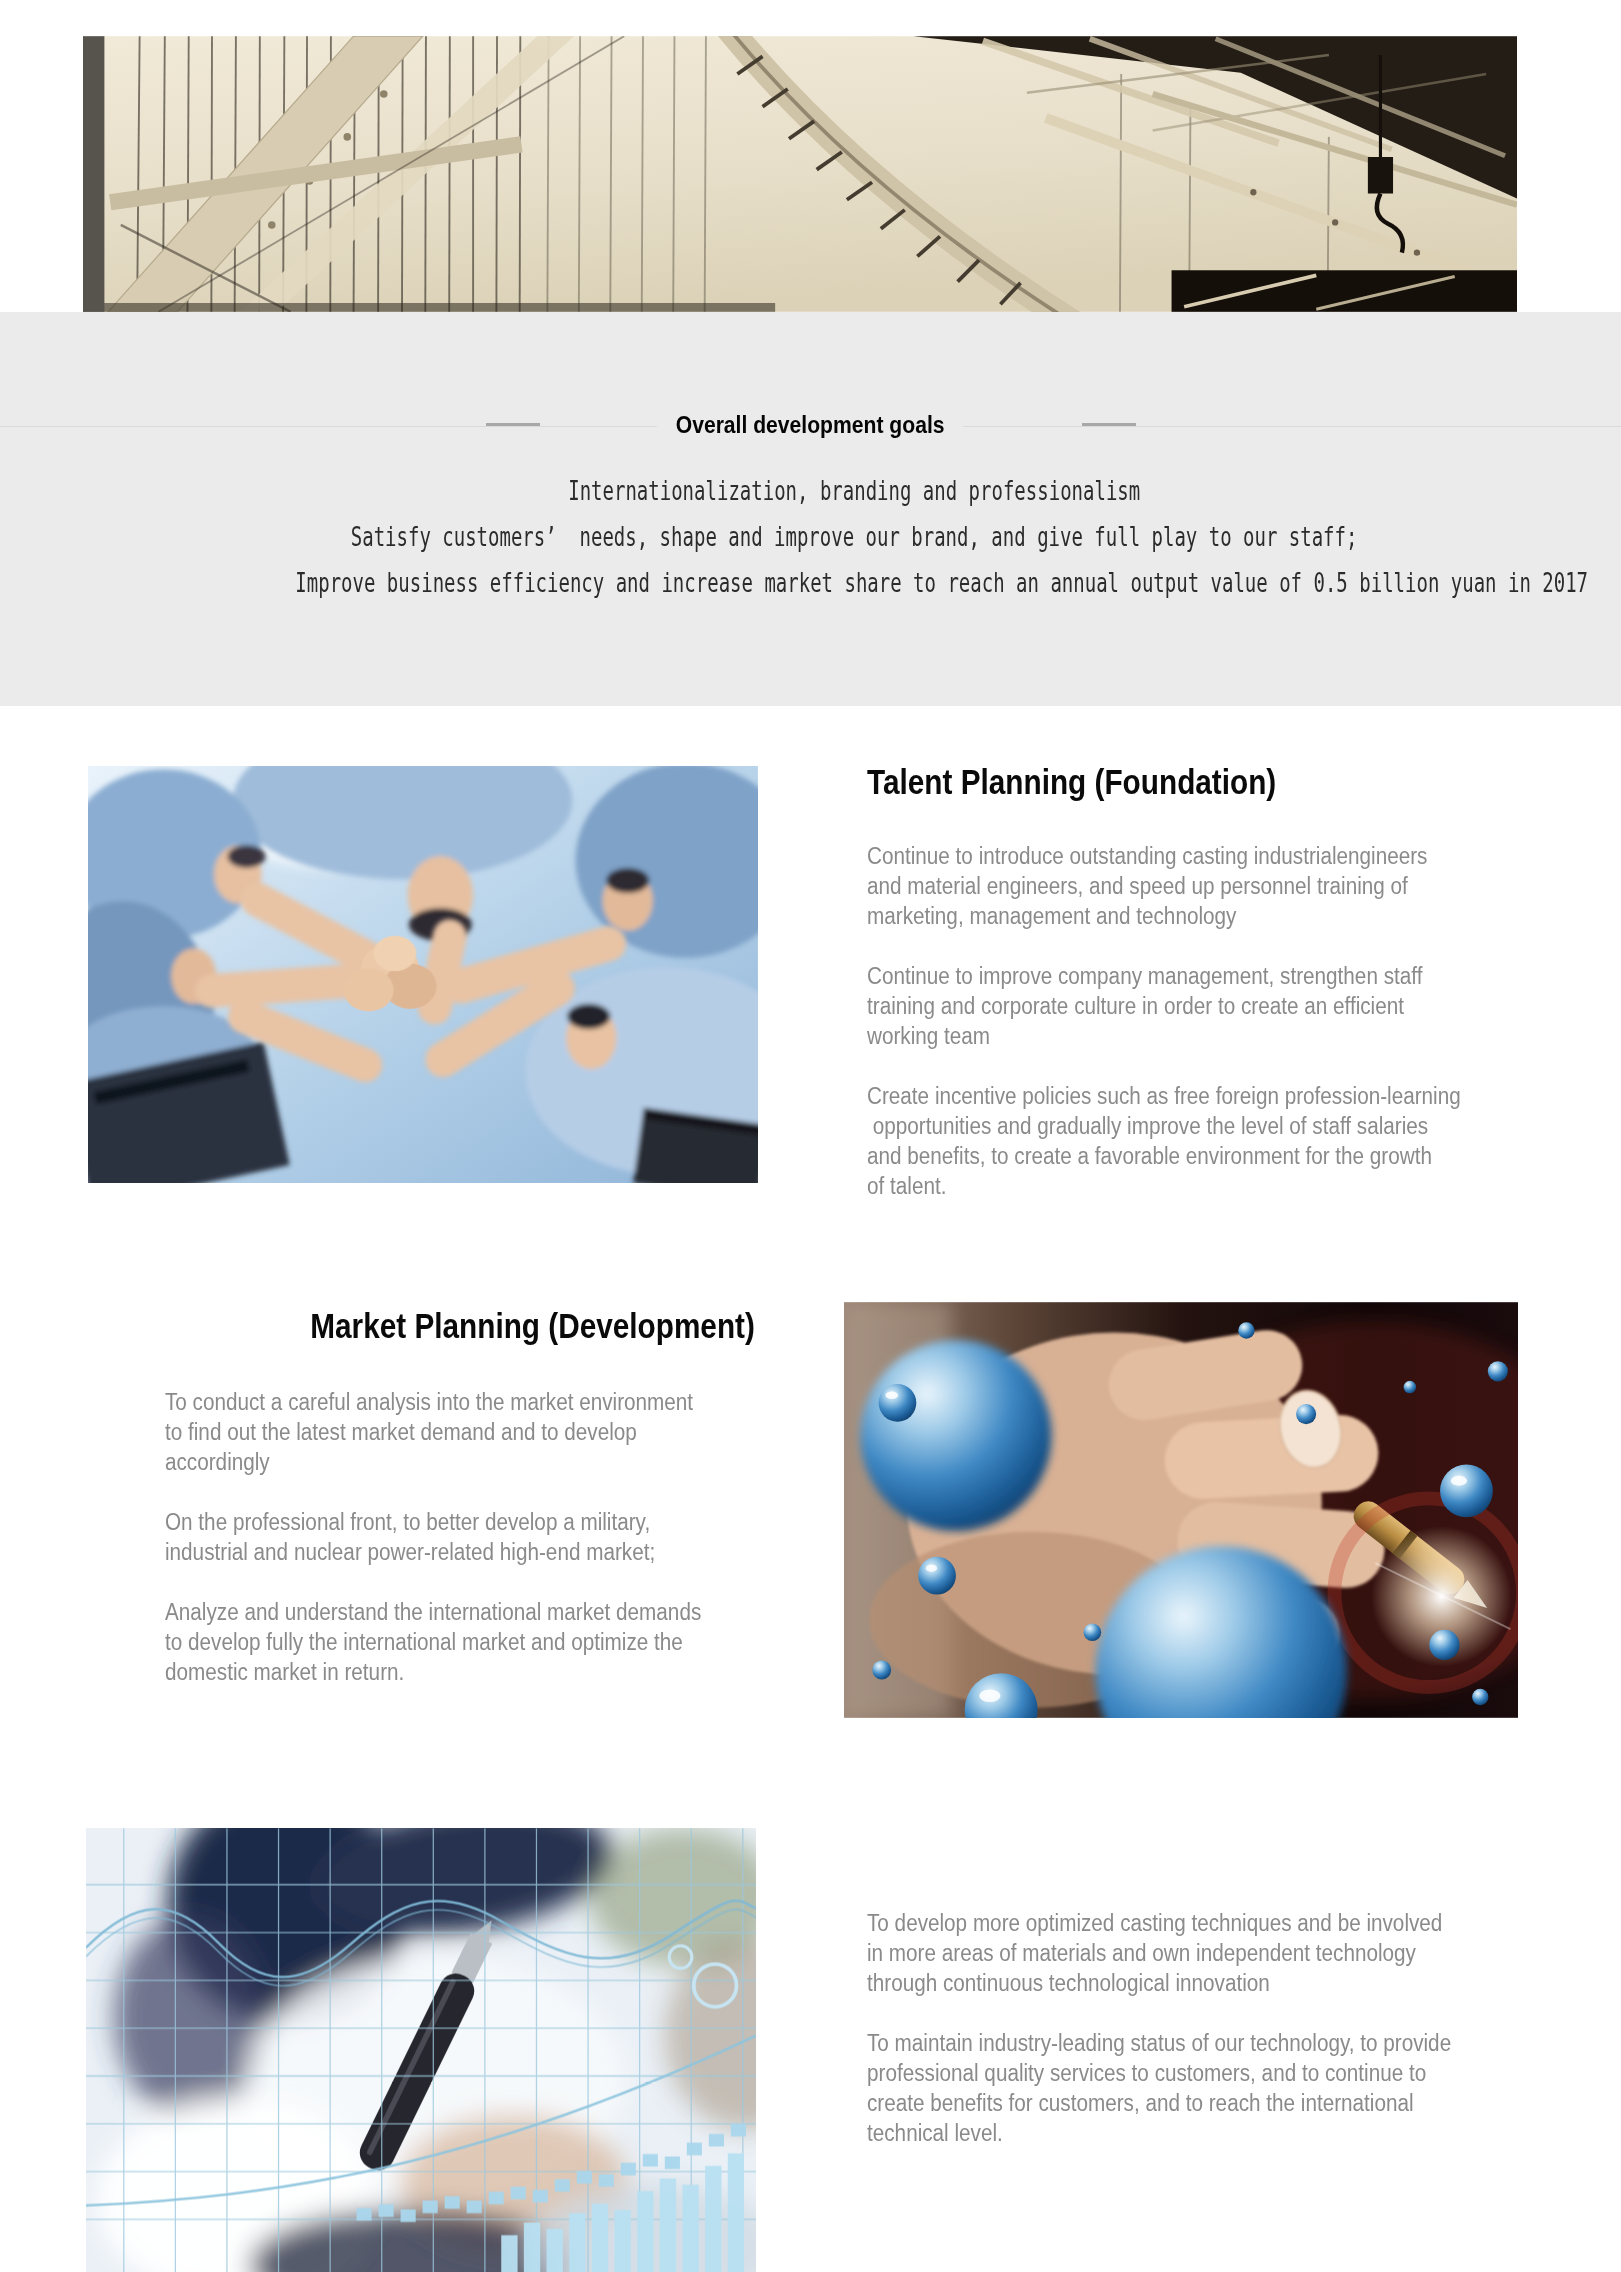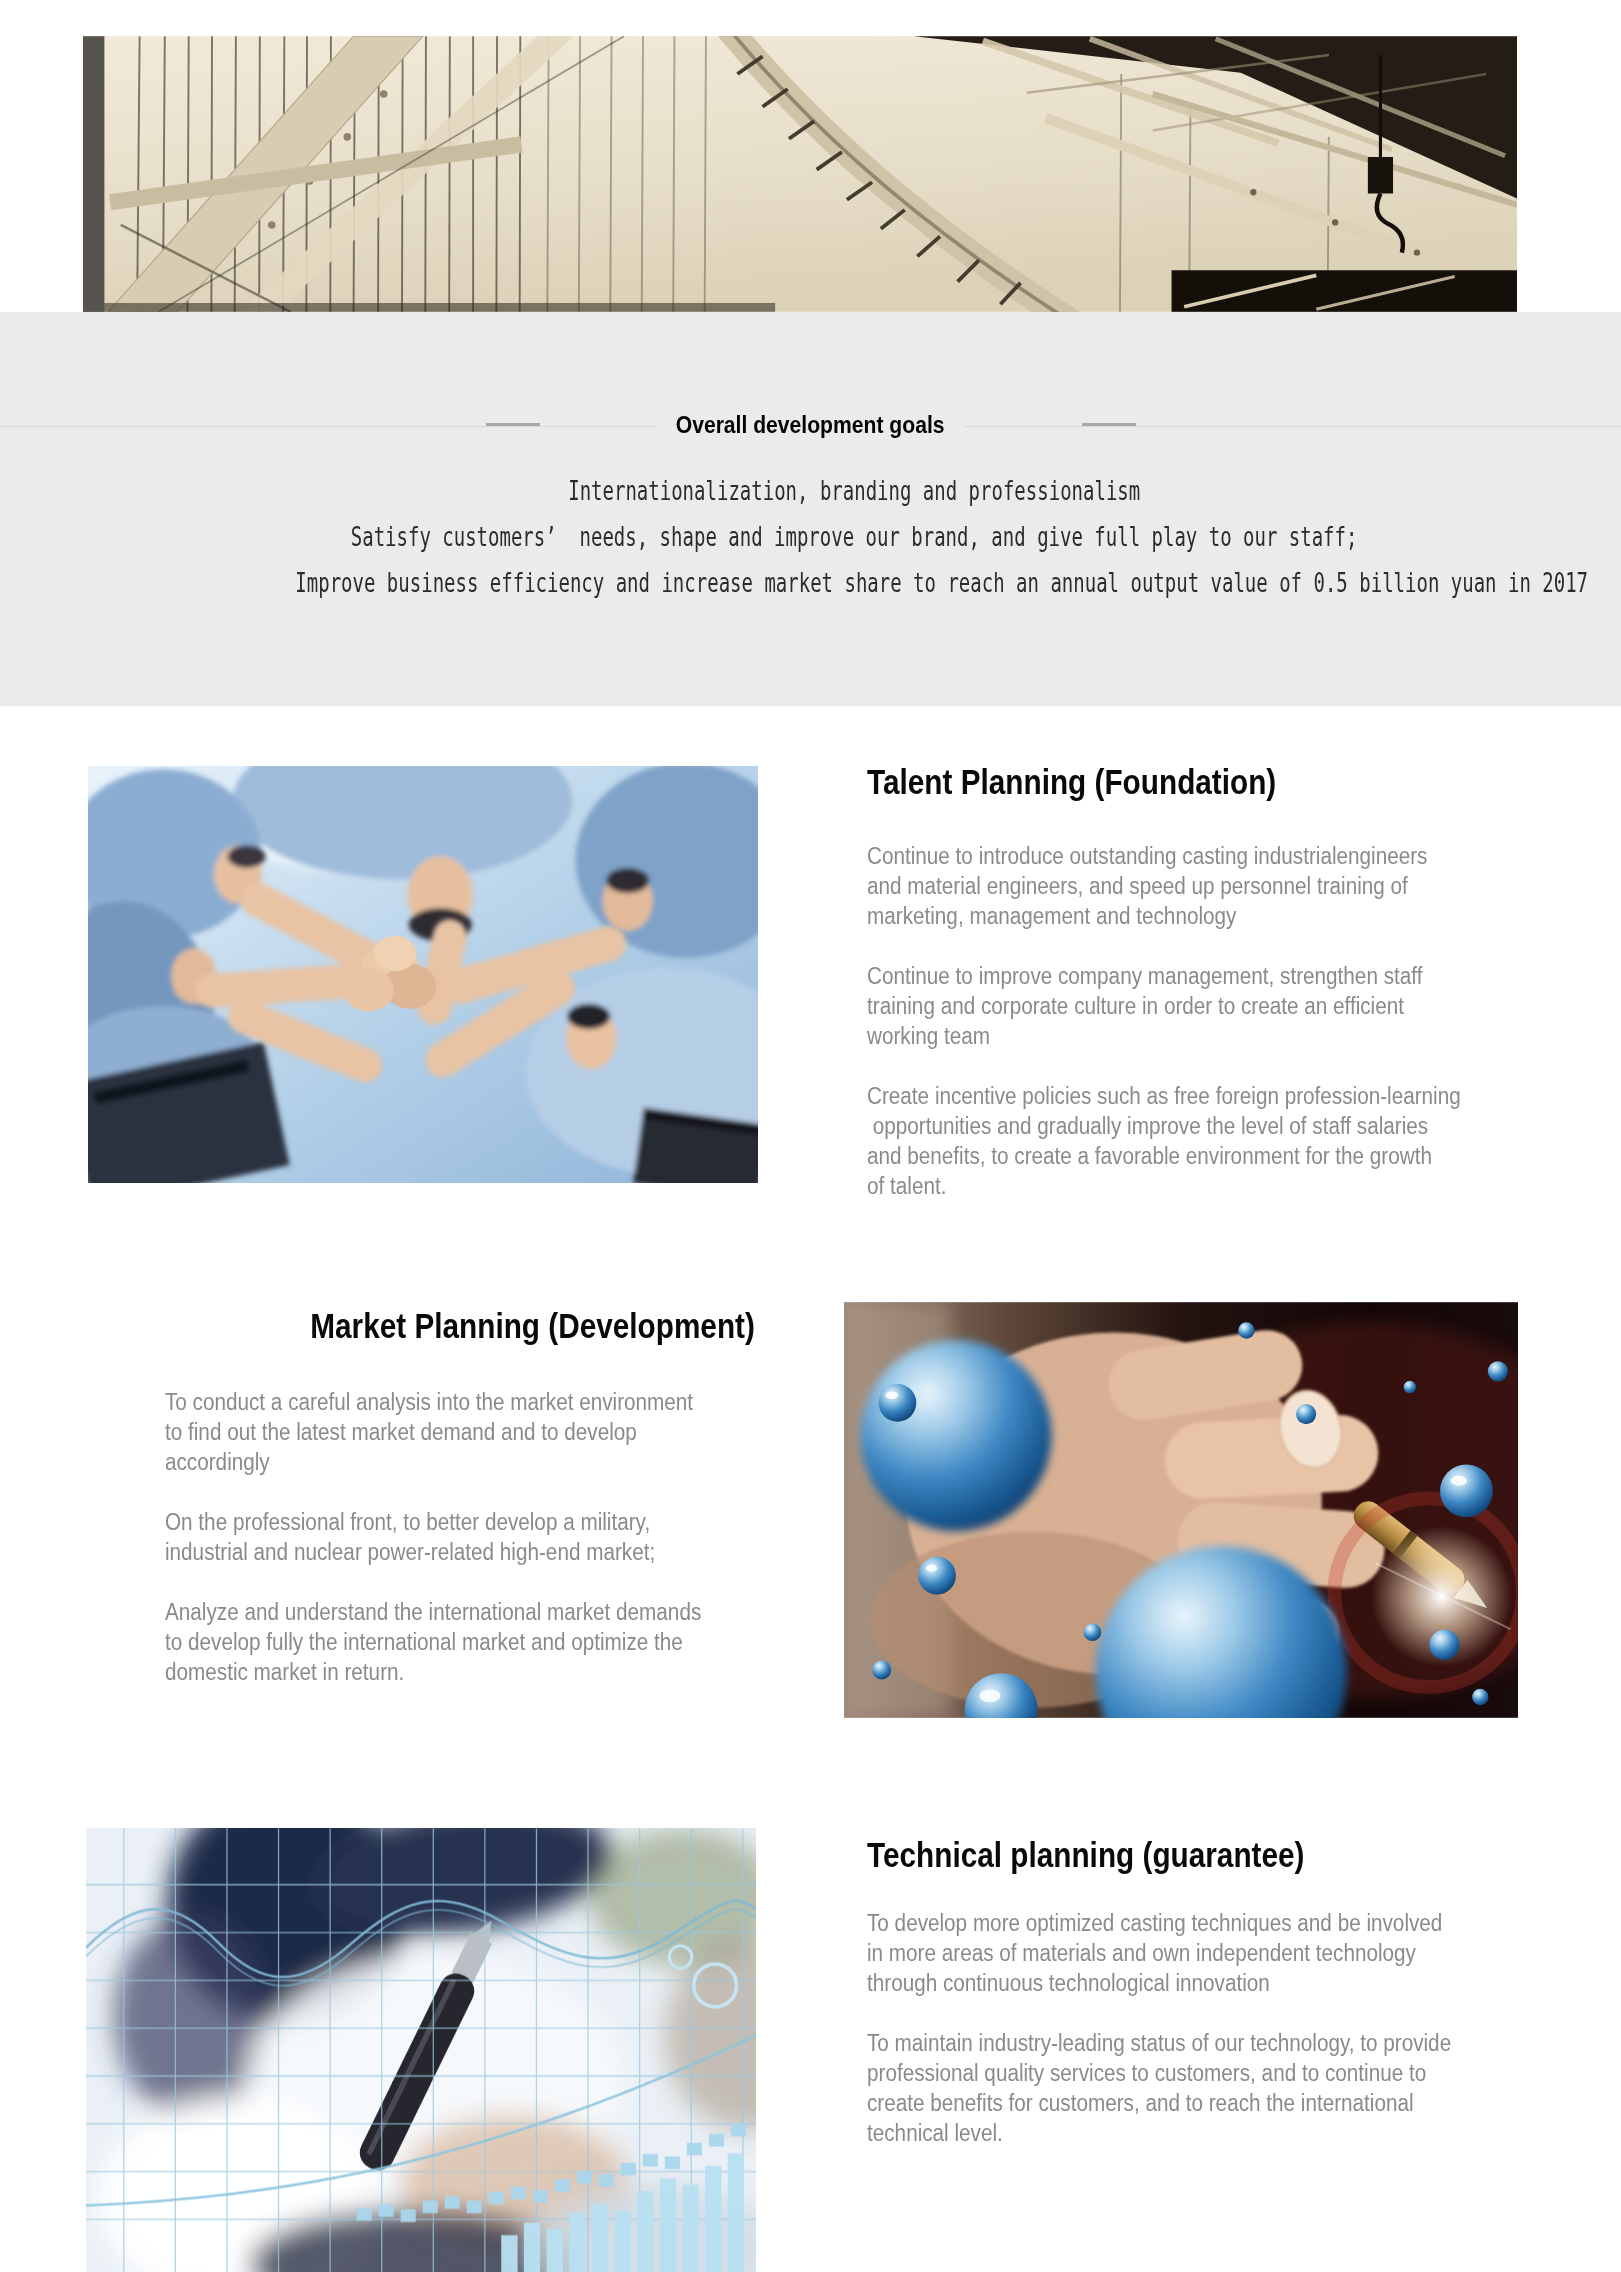--- a/index.html
+++ b/index.html
@@ -409,21 +409,20 @@
         <rect x="876" y="577" width="26" height="130"></rect>
           <rect x="912" y="557" width="26" height="150"></rect>
           <rect x="948" y="567" width="26" height="140"></rect>
         <rect x="984" y="537" width="26" height="170"></rect>
           <rect x="1020" y="517" width="26" height="190"></rect>
       </g>
       <circle cx="1000" cy="250" r="34" stroke="#c6e4f2" stroke-width="6" fill="none"></circle>
       <circle cx="945" cy="205" r="18" stroke="#c6e4f2" stroke-width="5" fill="none"></circle>
     </svg>
   </div>
-  <div class="sec-heading tech-heading"><span>Technical planning (guarantee)</span></div>
   <div class="sec-body tech-body">
     <p>To develop more optimized casting techniques and be involved
 in more areas of materials and own independent technology
 through continuous technological innovation</p>
     <p>To maintain industry-leading status of our technology, to provide
 professional quality services to customers, and to continue to
 create benefits for customers, and to reach the international
 technical level.</p>
   </div>
 

